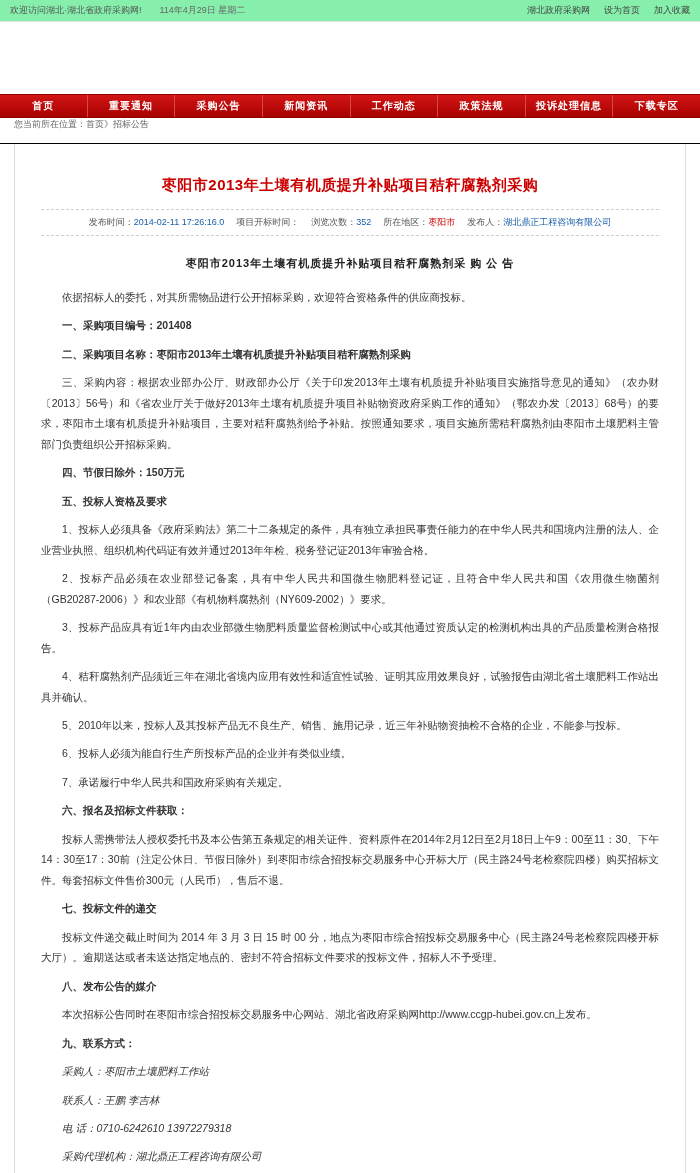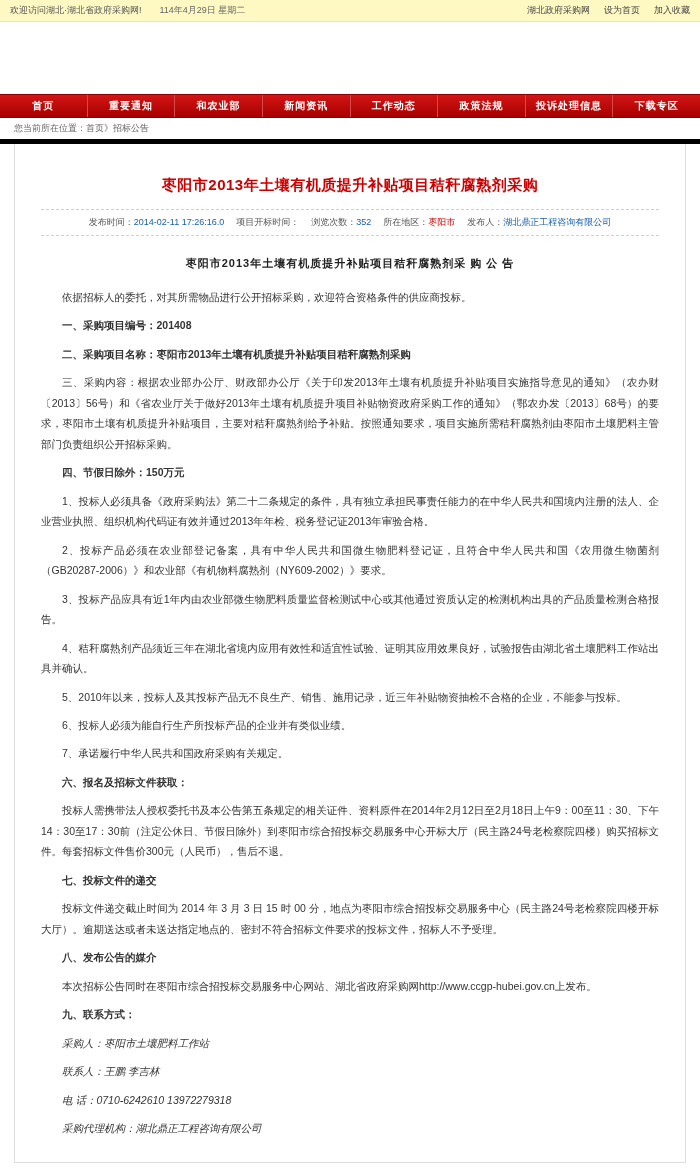--- a/index.html
+++ b/index.html
@@ -16,21 +16,21 @@
   }
   .page {
     width: 700px;
     margin: 0 auto;
     background: #ffffff;
     position: relative;
   }
   
   .topbar {
     height: 22px;
-    background: #fef9c3;
+    background: #86efac;
     border-bottom: 1px solid #e2e2e2;
     display: flex;
     align-items: center;
     font-size: 9px;
     color: #555;
     padding: 0 10px;
   }
   .topbar .date { color: #666; margin-left: 18px; }
   .topbar .spacer { flex: 1; }
   .topbar a {
@@ -69,25 +69,25 @@
     justify-content: center;
     border-right: 1px solid #d24a4a;
     letter-spacing: 1px;
     cursor: pointer;
   }
   .nav .nav-item:last-child { border-right: none; }
   
   .crumb {
     height: 26px;
     display: flex;
-    align-items: center;
+    align-items: flex-start;
     font-size: 9px;
     color: #666;
     padding: 0 14px;
-    border-bottom: 5px solid #000000;
+    border-bottom: 1px solid #000000;
     background: #fff;
   }
   .crumb a { color: #666; text-decoration: none; }
   
   .content-wrap {
     padding: 0 14px 10px 14px;
   }
   .content {
     border: 1px solid #dcdcdc;
     border-top: none;
@@ -149,21 +149,21 @@
     <a href="#">加入收藏</a>
   </div>
 
   <div class="banner">
     <div class="logo-area"></div>
   </div>
 
   <div class="nav">
     <div class="nav-item">首页</div>
     <div class="nav-item">重要通知</div>
-    <div class="nav-item">和农业部</div>
+    <div class="nav-item">采购公告</div>
     <div class="nav-item">新闻资讯</div>
     <div class="nav-item">工作动态</div>
     <div class="nav-item">政策法规</div>
     <div class="nav-item">投诉处理信息</div>
     <div class="nav-item">下载专区</div>
   </div>
 
   <div class="crumb">
     <span>您当前所在位置：</span>
     <a href="#">首页</a>
@@ -195,20 +195,21 @@
       </div>
 
       <div class="body-title">枣阳市2013年土壤有机质提升补贴项目秸秆腐熟剂采  购  公  告</div>
 
       <div>
         <p class="p">依据招标人的委托，对其所需物品进行公开招标采购，欢迎符合资格条件的供应商投标。</p>
         <p class="p b">一、采购项目编号：201408</p>
         <p class="p b">二、采购项目名称：枣阳市2013年土壤有机质提升补贴项目秸秆腐熟剂采购</p>
         <p class="p">三、采购内容：根据农业部办公厅、财政部办公厅《关于印发2013年土壤有机质提升补贴项目实施指导意见的通知》（农办财〔2013〕56号）和《省农业厅关于做好2013年土壤有机质提升项目补贴物资政府采购工作的通知》（鄂农办发〔2013〕68号）的要求，枣阳市土壤有机质提升补贴项目，主要对秸秆腐熟剂给予补贴。按照通知要求，项目实施所需秸秆腐熟剂由枣阳市土壤肥料主管部门负责组织公开招标采购。</p>
         <p class="p b">四、节假日除外：150万元</p>
+        <p class="p b">五、投标人资格及要求</p>
         <p class="p">1、投标人必须具备《政府采购法》第二十二条规定的条件，具有独立承担民事责任能力的在中华人民共和国境内注册的法人、企业营业执照、组织机构代码证有效并通过2013年年检、税务登记证2013年审验合格。</p>
         <p class="p">2、投标产品必须在农业部登记备案，具有中华人民共和国微生物肥料登记证，且符合中华人民共和国《农用微生物菌剂（GB20287-2006）》和农业部《有机物料腐熟剂（NY609-2002）》要求。</p>
         <p class="p">3、投标产品应具有近1年内由农业部微生物肥料质量监督检测试中心或其他通过资质认定的检测机构出具的产品质量检测合格报告。</p>
         <p class="p">4、秸秆腐熟剂产品须近三年在湖北省境内应用有效性和适宜性试验、证明其应用效果良好，试验报告由湖北省土壤肥料工作站出具并确认。</p>
         <p class="p">5、2010年以来，投标人及其投标产品无不良生产、销售、施用记录，近三年补贴物资抽检不合格的企业，不能参与投标。</p>
         <p class="p">6、投标人必须为能自行生产所投标产品的企业并有类似业绩。</p>
         <p class="p">7、承诺履行中华人民共和国政府采购有关规定。</p>
         <p class="p b">六、报名及招标文件获取：</p>
         <p class="p">投标人需携带法人授权委托书及本公告第五条规定的相关证件、资料原件在2014年2月12日至2月18日上午9：00至11：30、下午14：30至17：30前（注定公休日、节假日除外）到枣阳市综合招投标交易服务中心开标大厅（民主路24号老检察院四楼）购买招标文件。每套招标文件售价300元（人民币），售后不退。</p>
         <p class="p b">七、投标文件的递交</p>

